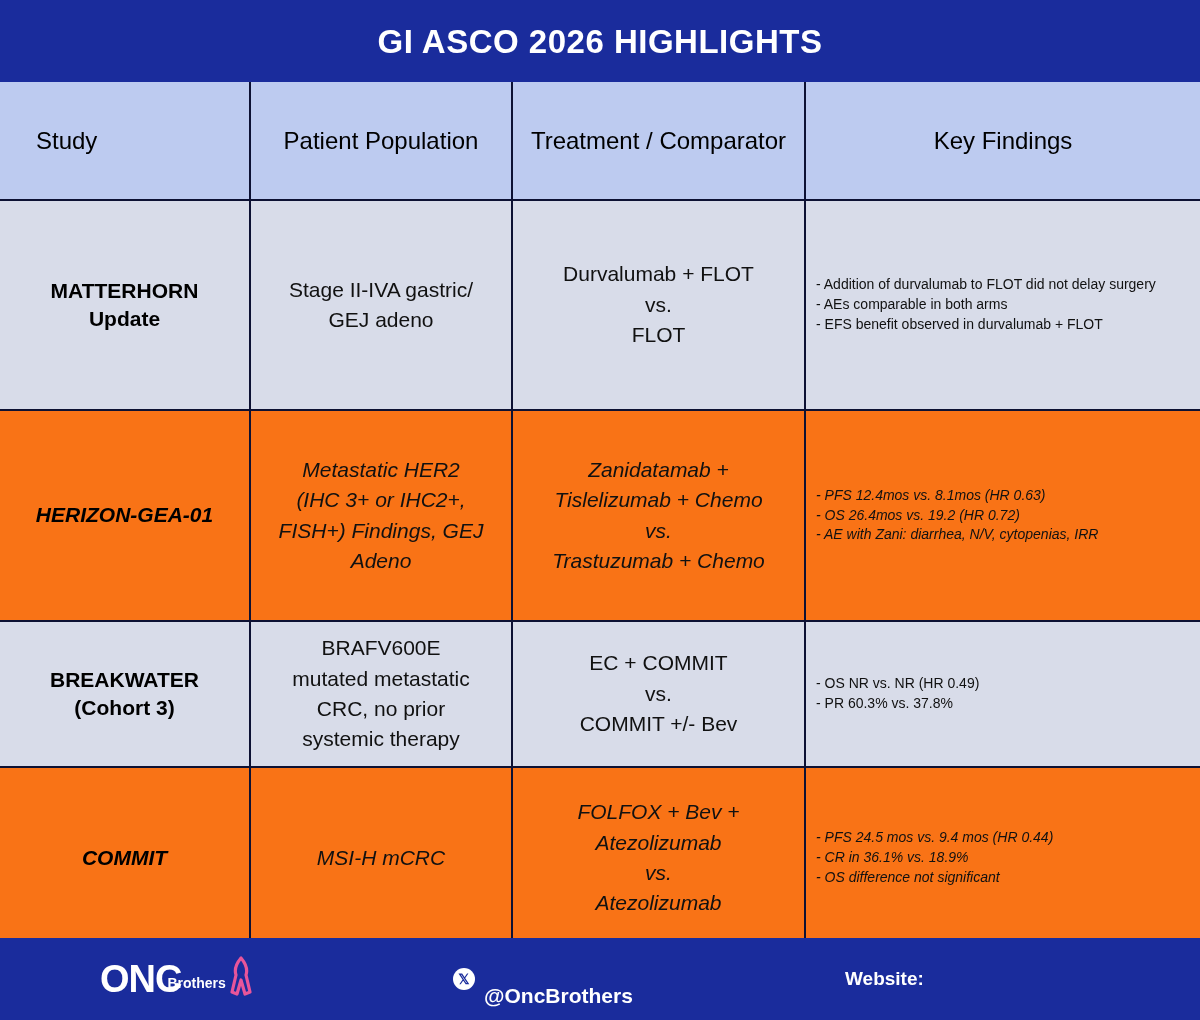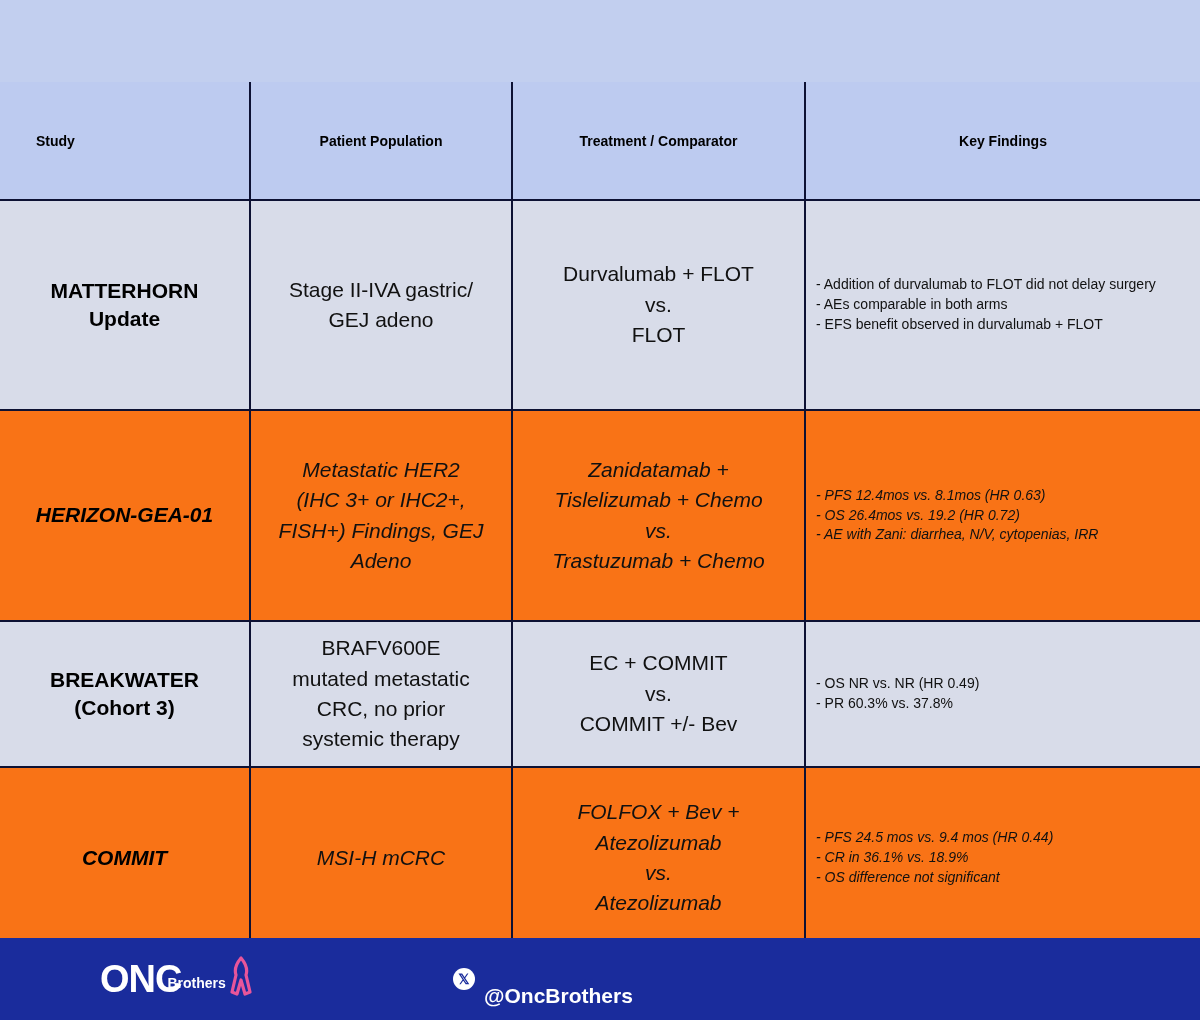--- a/index.html
+++ b/index.html
@@ -71,22 +71,22 @@
   table.grid tbody tr:last-child > * { border-bottom: none; }
 
   col.c1 { width: 250px; }
   col.c2 { width: 262px; }
   col.c3 { width: 293px; }
   col.c4 { width: 395px; }
 
   thead th {
     background: #bdcbf0;
     height: 118px;
-    font-size: 14px;
-    font-weight: bold;
+    font-size: 24px;
+    font-weight: normal;
     color: #000000;
     text-align: center;
     margin-left: 10px;
   }
   thead th.h-study { text-align: left; padding-left: 36px; }
 
   tbody tr.row-alt-light td { background: #d8dce9; }
   tbody tr.row-alt-blue  td { background: #f97316; font-style: italic; }
 
   td.cell-study {
@@ -199,20 +199,23 @@
     font-size: 19px;
     font-weight: bold;
     line-height: 1.4;
   }
 </style>
 </head>
 <body>
 
 <div id="infographic">
 
+  <div class="title-bar">
+    <div class="title-text">GI ASCO 2026 HIGHLIGHTS</div>
+  </div>
 
   <div class="table-wrap">
     <table class="grid">
       <colgroup>
         <col class="c1">
           <col class="c2">
           <col class="c3">
           <col class="c4">
       </colgroup>
       <thead>
@@ -326,17 +329,18 @@
         </svg>
       </span>
     </div>
 
     <div class="footer-handle">
       <span class="x-badge">𝕏</span>
       <span class="handle-text">@OncBrothers</span>
     </div>
 
     <div class="footer-website">
+      <div>Website:</div>
     </div>
 
   </div>
 
 </div>
 
 </body></html>

